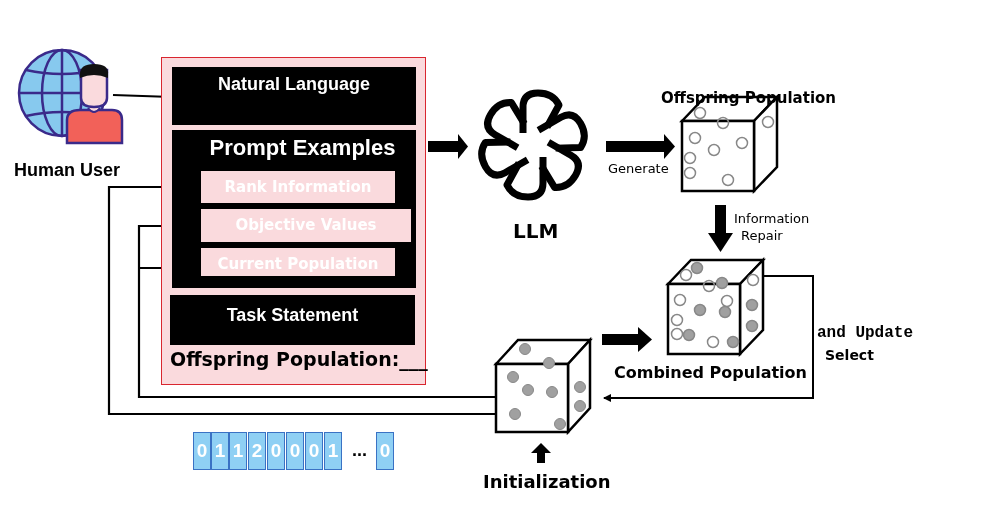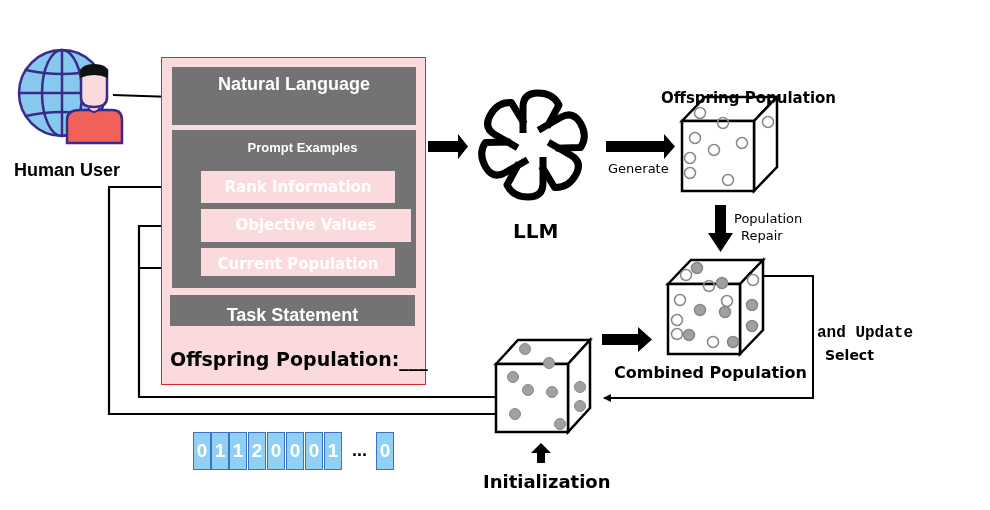--- a/index.html
+++ b/index.html
@@ -2,21 +2,21 @@
 <html><head>
 <meta charset="utf-8">
 <style>
   html, body { margin:0; padding:0; background:#ffffff; }
   body { width:990px; height:510px; position:relative; overflow:hidden;
          font-family:"Liberation Sans", sans-serif; }
   .abs { position:absolute; }
   svg.canvas { position:absolute; left:0; top:0; }
   .lbl { position:absolute; color:#000; font-weight:bold; white-space:nowrap; }
   .prompt-panel { left:161px; top:57px; width:265px; height:328px; background:#fadadd; border:1.5px solid #d9262f; box-sizing:border-box; }
-  .redbox { position:absolute; background:#737373; color:#fff; font-weight:bold; text-align:center; box-sizing:border-box; }
+  .redbox { position:absolute; background:#000000; color:#fff; font-weight:bold; text-align:center; box-sizing:border-box; }
   .pinkbox { position:absolute; background:#fadadd; color:#fff; font-weight:bold; text-align:center; box-sizing:border-box;
              font-family:"DejaVu Sans", sans-serif; font-size:15px; line-height:32px; }
   .cell { position:absolute; top:432px; width:18px; height:38px; background:#8fd0f4; border:1.5px solid #3a72c4;
           box-sizing:border-box; color:#fff; font-weight:bold; font-size:19px; text-align:center; line-height:35px; }
   .small { font-weight:normal; font-family:"DejaVu Sans", sans-serif; font-size:13px; }
 </style>
 </head>
 <body>
 
 <svg class="canvas" width="990" height="510">
@@ -153,32 +153,32 @@
   </g>
 </svg>
 
 <div class="lbl" style="left:14px;top:160px;font-size:18px;text-align:right;">Human User</div>
 
 <div class="abs prompt-panel"></div>
 <div class="redbox" style="left:172px;top:67px;width:244px;height:58px;font-size:18px;line-height:24px;padding-top:5px;">
   <div>Natural Language</div>
 </div>
 <div class="redbox" style="left:172px;top:130px;width:244px;height:158px;">
-  <div style="font-size:13px;line-height:36px;margin-left:17px;">Prompt Examples</div>
+  <div style="font-size:22px;line-height:36px;margin-left:17px;">Prompt Examples</div>
 </div>
 <div class="pinkbox" style="left:201px;top:171px;width:194px;height:32px;">Rank Information</div>
 <div class="pinkbox" style="left:201px;top:209px;width:210px;height:33px;">Objective Values</div>
 <div class="pinkbox" style="left:201px;top:248px;width:194px;height:28px;">Current Population</div>
-<div class="redbox" style="left:170px;top:295px;width:245px;height:31px;font-size:18px;line-height:41px;text-align:center;">Task Statement</div>
+<div class="redbox" style="left:170px;top:295px;width:245px;height:50px;font-size:18px;line-height:41px;text-align:center;">Task Statement</div>
 <div class="lbl" style="left:170px;top:348px;font-size:19px;font-family:'DejaVu Sans',sans-serif;">Offspring Population:___</div>
 
 <div class="lbl" style="left:513px;top:219px;font-size:20px;font-family:'DejaVu Sans',sans-serif;">LLM</div>
 
 <div class="lbl small" style="left:608px;top:161px;">Generate</div>
-<div class="lbl small" style="left:734px;top:211px;">Population</div>
+<div class="lbl small" style="left:734px;top:211px;">Information</div>
 <div class="lbl small" style="left:741px;top:228px;">Repair</div>
 <div class="lbl" style="left:825px;top:307px;font-size:14px;font-family:'DejaVu Sans',sans-serif;margin-top:40px;">Select</div>
 <div class="lbl" style="left:817px;top:324px;font-size:16px;font-family:Liberation Mono, monospace;">and Update</div>
 
 <div class="lbl" style="left:661px;top:64px;font-size:15px;font-family:'DejaVu Sans',sans-serif;margin-top:25px;">Offspring Population</div>
 <div class="lbl" style="left:614px;top:363px;font-size:16px;font-family:'DejaVu Sans',sans-serif;">Combined Population</div>
 <div class="lbl" style="left:483px;top:471px;font-size:18px;font-family:'DejaVu Sans',sans-serif;">Initialization</div>
 
 <div>
   <div class="cell" style="left:193px;">0</div>

